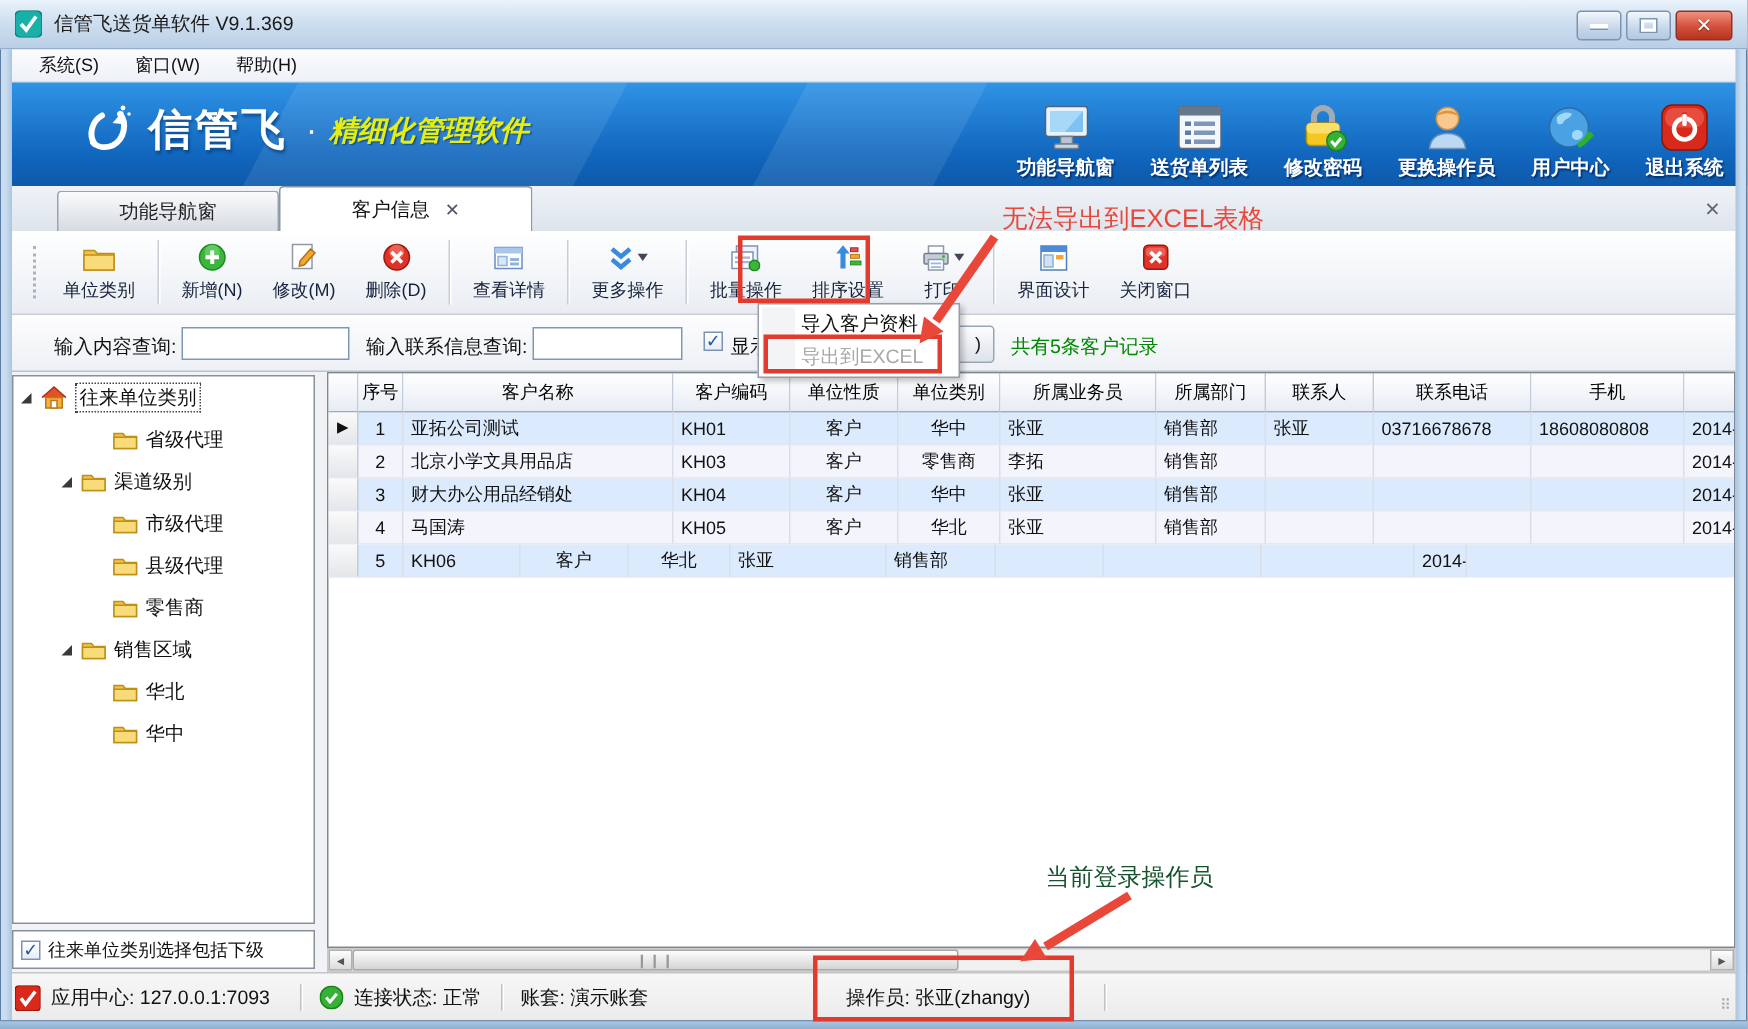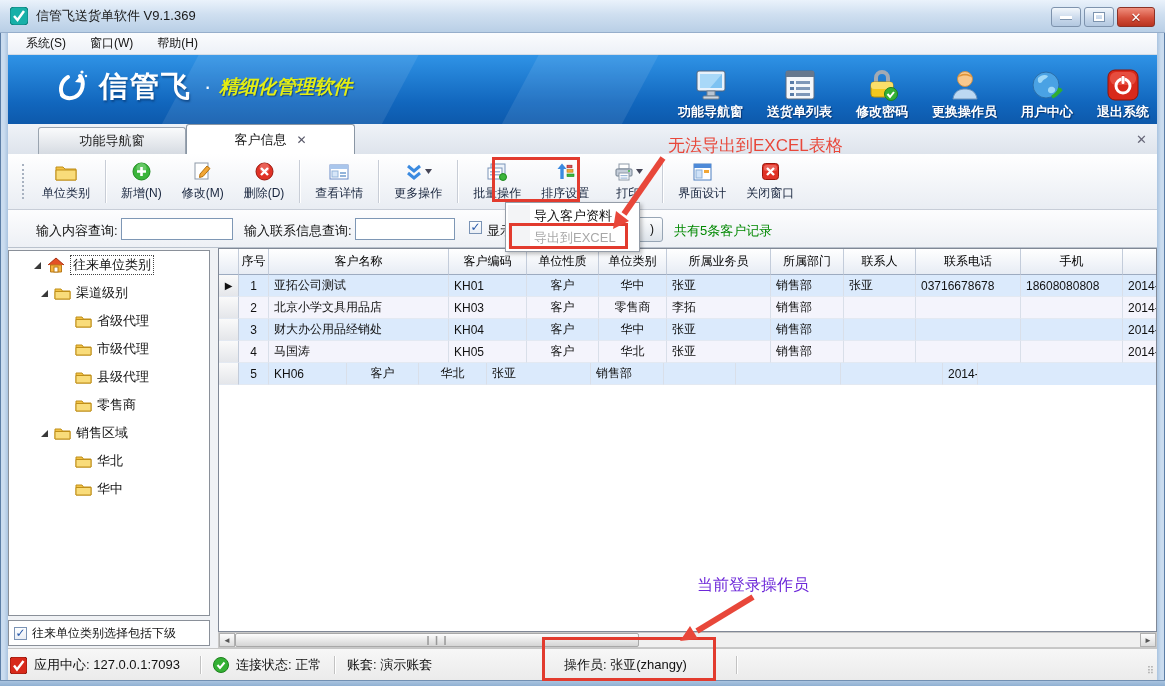--- a/index.html
+++ b/index.html
@@ -126,21 +126,21 @@
   #sb-grip { position:absolute; right:10px; bottom:4px; color:#aaa; font-size:10px; letter-spacing:1px; }
 
   
   #ctx-menu { left:505px; top:202px; width:135px; background:#fff; border:1px solid #959da8;
     box-shadow:2px 2px 4px rgba(0,0,0,.25); z-index:50; padding:2px 0; }
   #ctx-menu .mi { height:22px; line-height:22px; padding-left:28px; font-size:13px; position:relative; }
   #ctx-menu .mi .gutter { position:absolute; left:2px; top:0; bottom:0; width:22px; background:#f3f4f6; }
   #ctx-menu .mi.disabled { color:#a8a8a8; }
   .redbox { border:3px solid #e23b2e; z-index:55; pointer-events:none; }
   #note-top { left:668px; top:134px; color:#e8473a; font-size:17px; z-index:60; white-space:nowrap; }
-  #note-bottom { left:697px; top:575px; color:#6d28d9; font-size:16px; z-index:60; white-space:nowrap; }
+  #note-bottom { left:697px; top:575px; color:#14532d; font-size:16px; z-index:60; white-space:nowrap; }
   #arrows { left:0; top:0; width:1165px; height:686px; z-index:58; pointer-events:none; }
 
   .ic { display:inline-flex; } .ic svg { display:block; }
 </style>
 </head>
 <body>
 
 <div id="win">
 
   <div id="titlebar" class="abs">
@@ -440,58 +440,58 @@
     <input class="finput" style="left: 347px; width: 100px;" value="">
     <span id="show-check" class="cb">
         <span class="mk">✓</span>
       </span>
     <span id="show-check-label">显示无</span>
     <div id="query-btn">)</div>
     <span id="record-count">共有5条客户记录</span>
   </div>
 
   <div id="tree" class="abs">
-      <div class="tnode" style="padding-left: 24px;">
+      <div class="tnode" style="padding-left: 4px;">
         <span class="texp ic">
           <svg width="9" height="9">
             <polygon points="8,1 8,8 1,8" fill="#3a3a3a"></polygon>
           </svg>
         </span>
         <span class="ic">
           <svg width="18" height="16">
             <path d="M1 8L9 1l8 7" fill="#e45126" stroke="#a83214"></path>
             <path d="M3.5 8h11v7h-11z" fill="#f6b23c" stroke="#b87a1a"></path>
             <rect x="7" y="10" width="4" height="5" fill="#fff" stroke="#b87a1a"></rect>
           </svg>
         </span>
         <span class="tlabel sel">往来单位类别</span>
       </div>
+      <div class="tnode" style="padding-left: 52px;">
+        <span class="texp"></span>
+        <span class="ic">
+          <svg width="17" height="14">
+            <path d="M1 3h6l1.5 2H16v8H1z" fill="#f3c245" stroke="#c08f18"></path>
+            <path d="M1 5.5h15V13H1z" fill="#f9dc7a" stroke="#c08f18"></path>
+          </svg>
+        </span>
+        <span class="tlabel">省级代理</span>
+      </div>
       <div class="tnode" style="padding-left: 31px;">
         <span class="texp ic">
           <svg width="9" height="9">
             <polygon points="8,1 8,8 1,8" fill="#3a3a3a"></polygon>
           </svg>
         </span>
         <span class="ic">
           <svg width="17" height="14">
             <path d="M1 3h6l1.5 2H16v8H1z" fill="#f3c245" stroke="#c08f18"></path>
             <path d="M1 5.5h15V13H1z" fill="#f9dc7a" stroke="#c08f18"></path>
           </svg>
         </span>
         <span class="tlabel">渠道级别</span>
-      </div>
-      <div class="tnode" style="padding-left: 52px;">
-        <span class="texp"></span>
-        <span class="ic">
-          <svg width="17" height="14">
-            <path d="M1 3h6l1.5 2H16v8H1z" fill="#f3c245" stroke="#c08f18"></path>
-            <path d="M1 5.5h15V13H1z" fill="#f9dc7a" stroke="#c08f18"></path>
-          </svg>
-        </span>
-        <span class="tlabel">省级代理</span>
       </div>
       <div class="tnode" style="padding-left: 52px;">
         <span class="texp"></span>
         <span class="ic">
           <svg width="17" height="14">
             <path d="M1 3h6l1.5 2H16v8H1z" fill="#f3c245" stroke="#c08f18"></path>
             <path d="M1 5.5h15V13H1z" fill="#f9dc7a" stroke="#c08f18"></path>
           </svg>
         </span>
         <span class="tlabel">市级代理</span>

